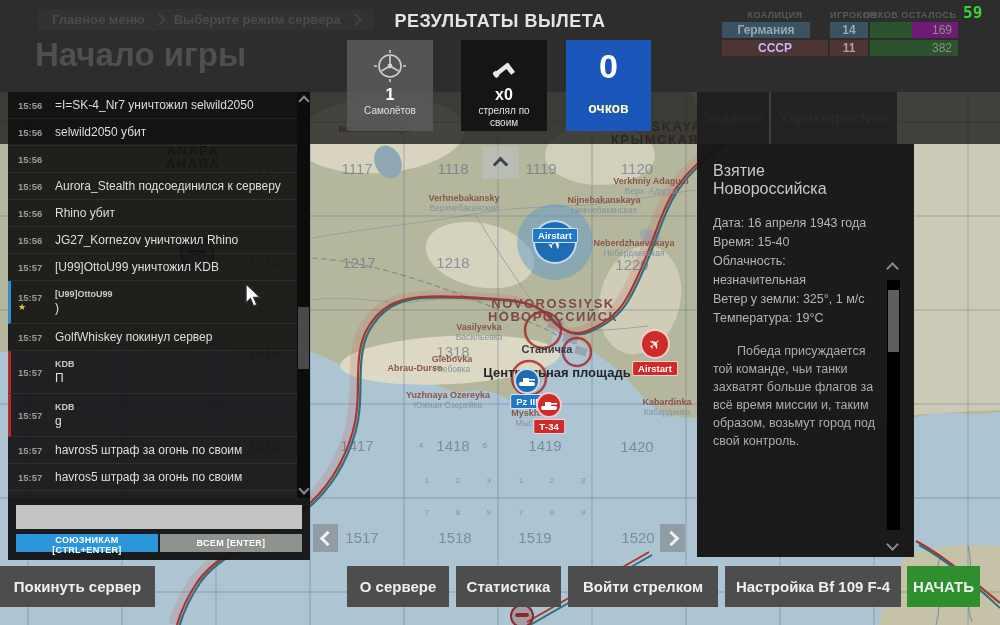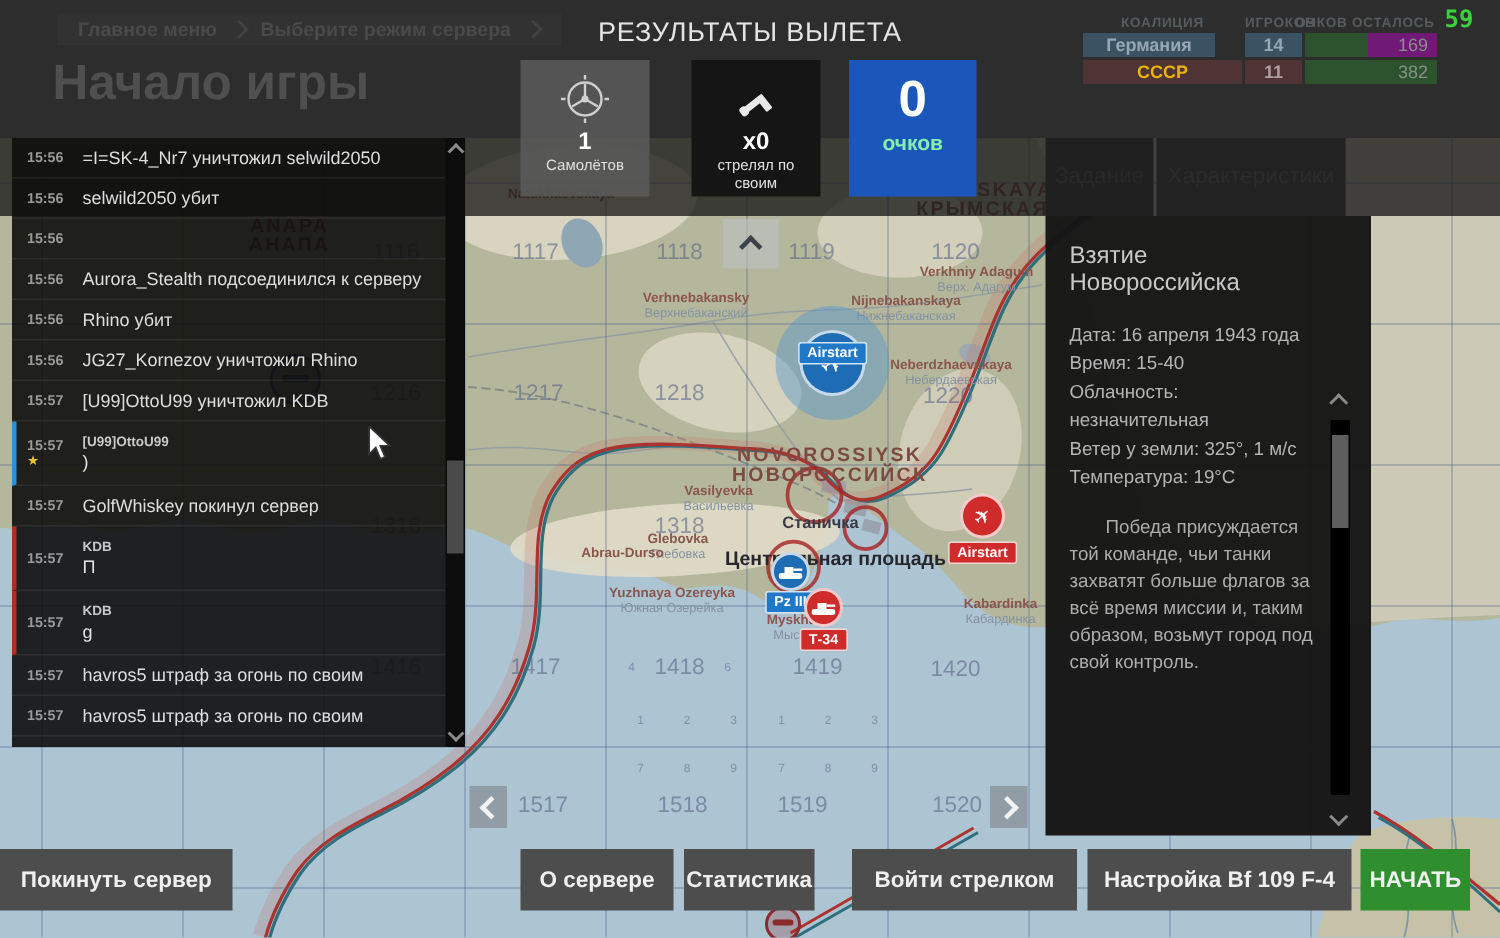--- a/index.html
+++ b/index.html
@@ -42,42 +42,42 @@
   #dim-band{left:0;top:92px;width:1000px;height:52px;background:rgba(26,26,26,.78);z-index:2}
 
   
   #header{left:0;top:0;width:1000px;height:92px;background:#2d2d2d;z-index:4}
   #breadcrumb{position:absolute;left:38px;top:9px;display:flex;align-items:center;gap:10px;
               background:#323232;padding:3px 14px;color:#4a4a4a;font-size:13px;font-weight:bold}
   .crumb-sep{width:7px;height:7px;border-top:2px solid #424242;border-right:2px solid #424242;
              transform:rotate(45deg)}
   #page-title{position:absolute;left:35px;top:36px;font-size:33px;font-weight:bold;color:#4f4f4f}
   #results-title{position:absolute;left:0;top:11px;width:1000px;text-align:center;
-                 font-size:18px;font-weight:normal;color:#e4e4e4;letter-spacing:.5px;z-index:6}
+                 font-size:18px;font-weight:bold;color:#e4e4e4;letter-spacing:.5px;z-index:6}
 
   
   .sb-h{position:absolute;font-size:9px;font-weight:bold;color:#565b5e;letter-spacing:.5px;text-align:center}
   .sb-cell{position:absolute;height:16px;line-height:16px;text-align:center;font-size:12px;font-weight:bold}
   .sb-bar{position:absolute;height:16px;background:#701a75;overflow:hidden}
   .sb-fill{position:absolute;left:0;top:0;height:16px;background:#2c532e}
   .sb-num{position:absolute;right:6px;top:0;height:16px;line-height:16px;font-size:12px;color:#879287}
   #timer{position:absolute;left:963px;top:3px;font-family:"DejaVu Sans Mono",monospace;
          font-size:16px;font-weight:bold;color:#39d339}
 
   
   .card{position:absolute;top:40px;height:91px;z-index:6;display:flex;flex-direction:column;
         align-items:center;color:#fff;text-align:center}
   #card-planes{left:347px;width:86px;background:rgba(90,90,90,.88)}
   #card-ff{left:461px;width:86px;background:#151515}
   #card-score{left:566px;width:85px;background:#1b57ba}
   .card-icon{height:44px;display:flex;align-items:flex-end;justify-content:center}
   .card-value{font-size:16px;font-weight:bold;margin-top:2px}
   .card-label{font-size:10px;color:#e0e0e0;margin-top:1px;line-height:1.15;padding:0 4px}
   #card-score .big0{font-size:34px;font-weight:bold;margin-top:8px;line-height:1.1}
-  #card-score .card-label{font-size:14px;font-weight:bold;color:#86efac;margin-top:2px}
+  #card-score .card-label{font-size:14px;font-weight:bold;color:#fef9c3;margin-top:15px}
 
   
   #chat{left:8px;top:92px;width:302px;z-index:5}
   #chat-log{height:406px;background:rgba(14,14,14,.9);overflow:hidden;position:relative}
   .c-row{display:flex;align-items:center;height:27px;border-bottom:1px solid rgba(255,255,255,.07);
          padding:0 18px 0 10px;box-sizing:border-box}
   .c-row.tall{height:43px;align-items:center}
   .c-row.ally{border-left:3px solid #2e8fd6;padding-left:7px}
   .c-row.enemy{border-left:3px solid #b22a2a;padding-left:7px}
   .c-time{width:37px;flex-shrink:0;font-size:9.5px;font-weight:bold;color:#9a9a9a}
@@ -125,21 +125,21 @@
   #brief-up{position:absolute;right:17px;top:120px;width:7px;height:7px;border-top:2px solid #8a8a8a;
             border-right:2px solid #8a8a8a;transform:rotate(-45deg);z-index:6}
   #brief-down{position:absolute;right:17px;top:396px;width:7px;height:7px;border-top:2px solid #8a8a8a;
               border-right:2px solid #8a8a8a;transform:rotate(135deg);z-index:6}
 
   
   .f-btn{position:absolute;top:566px;height:41px;background:#4d4d4d;color:#efefef;z-index:6;
          display:flex;align-items:center;justify-content:center;font-size:15px;font-weight:bold;cursor:pointer}
   #btn-leave{left:0;width:155px}
   #btn-about{left:347px;width:102px}
-  #btn-stats{left:456px;width:87px}
+  #btn-stats{left:456px;width:105px}
   #btn-gunner{left:568px;width:150px}
   #btn-setup{left:725px;width:176px}
   #btn-start{left:907px;width:73px;background:#2f8f2f}
 
   #cursor{position:absolute;left:243px;top:284px;z-index:10}
 </style>
 </head>
 <body>
 
 
@@ -345,21 +345,21 @@
   <span class="sb-h" style="left:830px;top:10px;width:38px">ИГРОКОВ</span>
   <span class="sb-h" style="left:850px;top:10px;width:120px;text-align:center">ОЧКОВ ОСТАЛОСЬ</span>
 
   <div class="sb-cell" style="left:722px;top:22px;width:88px;background:#3b5263;color:#95a8b3">Германия</div>
   <div class="sb-cell" style="left:830px;top:22px;width:38px;background:#3b5263;color:#95a8b3">14</div>
   <div class="sb-bar" style="left:870px;top:22px;width:88px">
     <div class="sb-fill" style="width:42px"></div>
     <div class="sb-num">169</div>
   </div>
 
-  <div class="sb-cell" style="left:722px;top:40px;width:106px;background:#4e3434;color:#eab308">СССР</div>
+  <div class="sb-cell" style="left:722px;top:40px;width:106px;background:#4e3434;color:#c4b5fd">СССР</div>
   <div class="sb-cell" style="left:830px;top:40px;width:38px;background:#4e3434;color:#b19f9f">11</div>
   <div class="sb-bar" style="left:870px;top:40px;width:88px">
     <div class="sb-fill" style="width:88px"></div>
     <div class="sb-num">382</div>
   </div>
 
   <div id="timer">59</div>
 </div>
 
 <div id="results-title">РЕЗУЛЬТАТЫ ВЫЛЕТА</div>
@@ -464,20 +464,27 @@
     <div class="c-row">
       <span class="c-time">15:57</span>
       <span class="c-text">havros5 штраф за огонь по своим</span>
     </div>
     <div id="chat-scroll">
       <span class="scroll-arrow up"></span>
       <div id="chat-thumb"></div>
       <span class="scroll-arrow down"></span>
     </div>
   </div>
+  <div id="chat-input-wrap">
+    <input id="chat-input" type="text" style="">
+    <div id="chat-btn-row">
+      <button class="chat-send" id="btn-send-ally">СОЮЗНИКАМ [CTRL+ENTER]</button>
+      <button class="chat-send" id="btn-send-all">ВСЕМ [ENTER]</button>
+    </div>
+  </div>
 </div>
 
 <div class="side-btn" style="left:313px;top:524px">
   <span class="chev chev-left"></span>
 </div>
 <div class="side-btn" style="left:660px;top:524px">
   <span class="chev chev-right"></span>
 </div>
 
 

